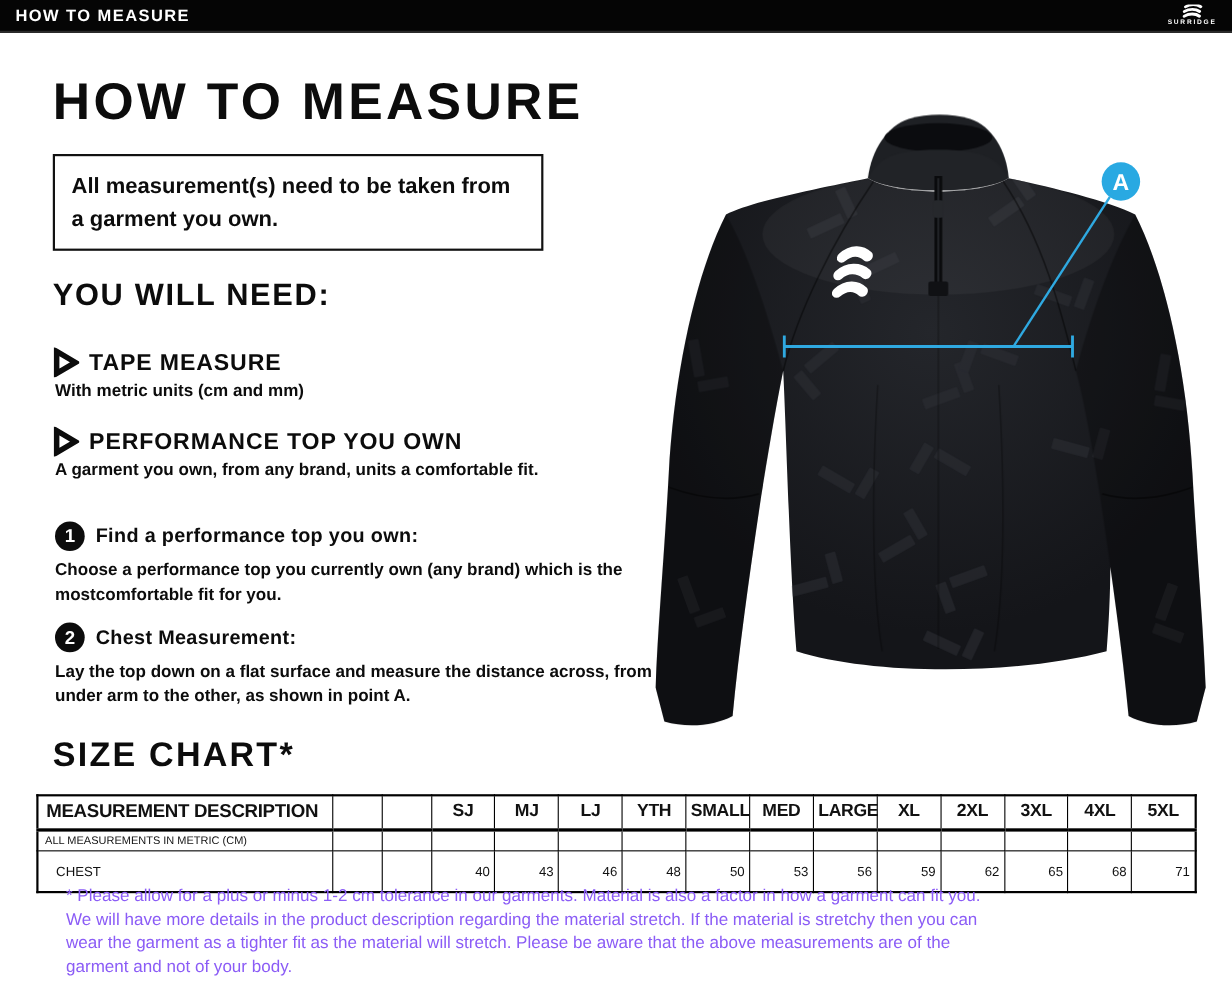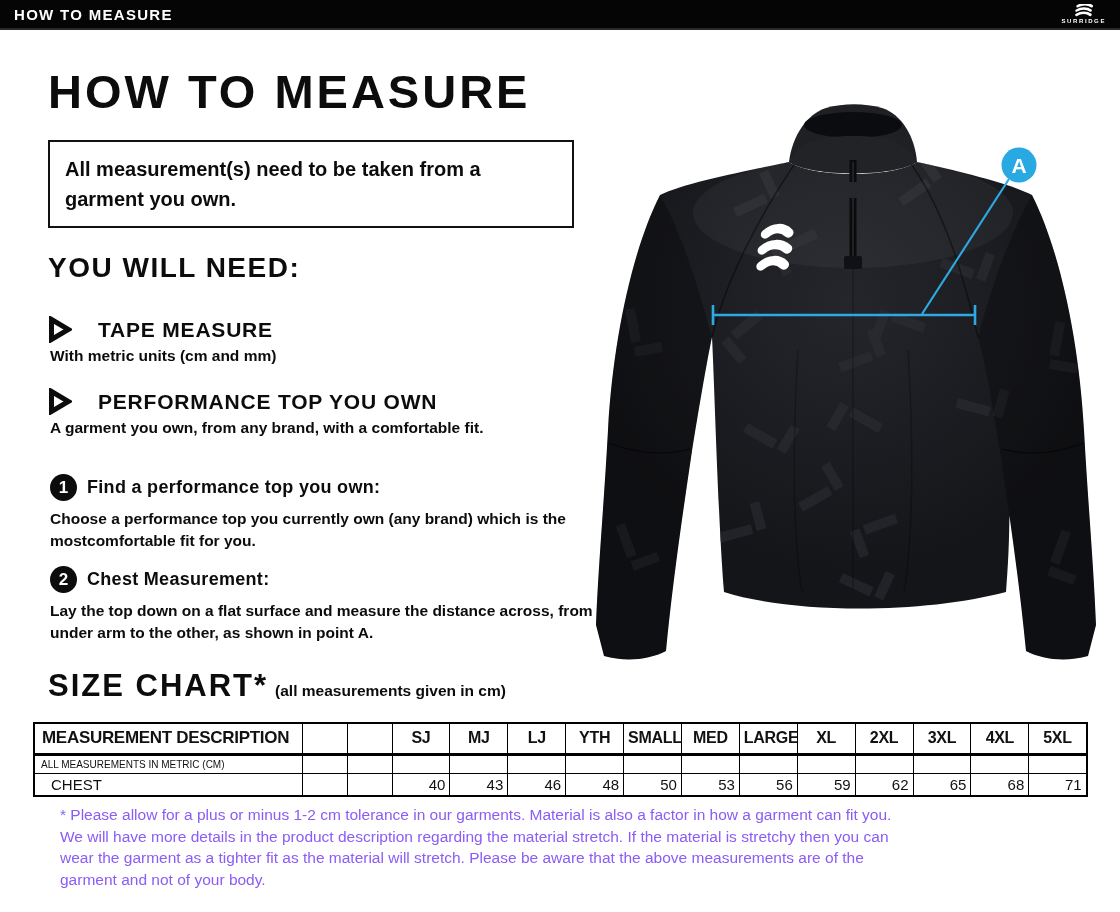--- a/index.html
+++ b/index.html
@@ -12,27 +12,27 @@
             border-bottom:2px solid #2a2a2a; display:flex; align-items:center;
             justify-content:space-between; padding:0 10px 0 14px; }
   .topbar-title { color:#fff; font-weight:700; font-size:15px; letter-spacing:1.3px; }
   .brand { display:flex; flex-direction:column; align-items:center; line-height:1; margin-right:4px; }
   .brand-text { color:#fff; font-size:6px; font-weight:700; letter-spacing:1.6px; margin-top:1px; }
 
   
   .h1 { position:absolute; top:64px; left:48px; font-size:47px; font-weight:700; letter-spacing:3px; color:#0c0c0c; }
 
   
-  .notice { position:absolute; top:140px; left:48px; width:526px; border:2.5px solid #111;
+  .notice { position:absolute; top:140px; left:48px; width:446px; border:2.5px solid #111;
             padding:12px 15px; font-size:20px; font-weight:700; line-height:1.5; color:#0c0c0c; }
 
   .h2 { position:absolute; top:252px; left:48px; font-size:28px; font-weight:700; letter-spacing:1.5px; color:#0c0c0c; }
 
   .need-item { position:absolute; left:48px; }
-  .need-item .row { display:flex; align-items:center; gap:26px; }
+  .need-item .row { display:flex; align-items:center; gap:9px; }
   .need-title { font-size:21px; font-weight:700; letter-spacing:0.8px; color:#0c0c0c; }
   .need-sub { margin-top:4px; margin-left:2px; font-size:15.5px; font-weight:700; color:#0c0c0c; }
   .need-1 { top:316px; }
   .need-2 { top:388px; }
 
   .step { position:absolute; left:50px; }
   .step .row { display:flex; align-items:center; gap:10px; }
   .badge { width:27px; height:27px; border-radius:50%; background:#0c0c0c; color:#fff;
            display:flex; align-items:center; justify-content:center; font-size:17px; font-weight:700; flex:0 0 27px; }
   .step-title { font-size:18px; font-weight:700; letter-spacing:0.3px; color:#0c0c0c; }
@@ -45,21 +45,21 @@
   .sc-small { font-size:15.5px; font-weight:700; margin-left:7px; color:#0c0c0c; }
 
   
   table.size-table { position:absolute; top:722px; left:33px; width:1053px; border-collapse:collapse;
                      border:2px solid #000; table-layout:fixed; }
   .size-table th { border:1.5px solid #000; border-bottom:3px solid #000; font-size:16px; font-weight:700;
                    height:31px; text-align:center; letter-spacing:-0.3px; padding:2px 4px; }
   .size-table th.desc { text-align:left; padding-left:7px; font-size:17px; }
   .size-table td { border:1px solid #000; text-align:right; font-size:13px; padding:1px 4px; }
   .size-table tr.metric-row td { height:19px; font-weight:400; font-size:10px; }
-  .size-table tr.chest-row td { height:23px; font-weight:400; font-size:15px;padding-left:16px; }
+  .size-table tr.chest-row td { height:38px; font-weight:400; font-size:12px;padding-left:16px; }
   .size-table td.lbl { text-align:left; padding-left:6px; }
 
   .footnote { position:absolute; top:804px; left:60px; width:858px; font-size:15.5px;
               line-height:1.4; font-weight:400; color:#8b5cf6; }
 
   .garment { position:absolute; top:98px; left:593px; width:522px; height:572px; }
 </style>
 </head>
 <body>
 
@@ -95,42 +95,41 @@
     <div class="need-sub">With metric units (cm and mm)</div>
   </div>
 
   <div class="need-item need-2">
     <div class="row">
       <svg width="24" height="27" viewBox="0 0 24 27">
         <path d="M3.5,3.5 L20.5,13.5 L3.5,23.5 Z" fill="#fff" stroke="#0c0c0c" stroke-width="5" stroke-linejoin="miter"></path>
       </svg>
       <span class="need-title">PERFORMANCE TOP YOU OWN</span>
     </div>
-    <div class="need-sub">A garment you own, from any brand, with a comfortable fit.</div>
+    <div class="need-sub">A garment you own, from any brand, units a comfortable fit.</div>
   </div>
 
   <div class="step step-1">
     <div class="row">
       <span class="badge">1</span>
       <span class="step-title">Find a performance top you own:</span>
     </div>
     <div class="step-body">Choose a performance top  you currently own (any brand) which is the mostcomfortable fit for you.</div>
   </div>
 
   <div class="step step-2">
     <div class="row">
       <span class="badge">2</span>
       <span class="step-title">Chest Measurement:</span>
     </div>
     <div class="step-body">Lay the top down on a flat surface and measure the distance across, from one under arm to the other, as shown in point A.</div>
   </div>
 
   <div class="sizechart-head">
     <span class="sc-big">SIZE CHART*</span>
-    <span class="sc-small">(all measurements given in cm)</span>
   </div>
 
   <table class="size-table">
     <colgroup>
       <col style="width:268px">
         <col style="width:45px">
         <col style="width:45px">
       <col span="12" style="width:57.9px">
     </colgroup>
     <thead>

